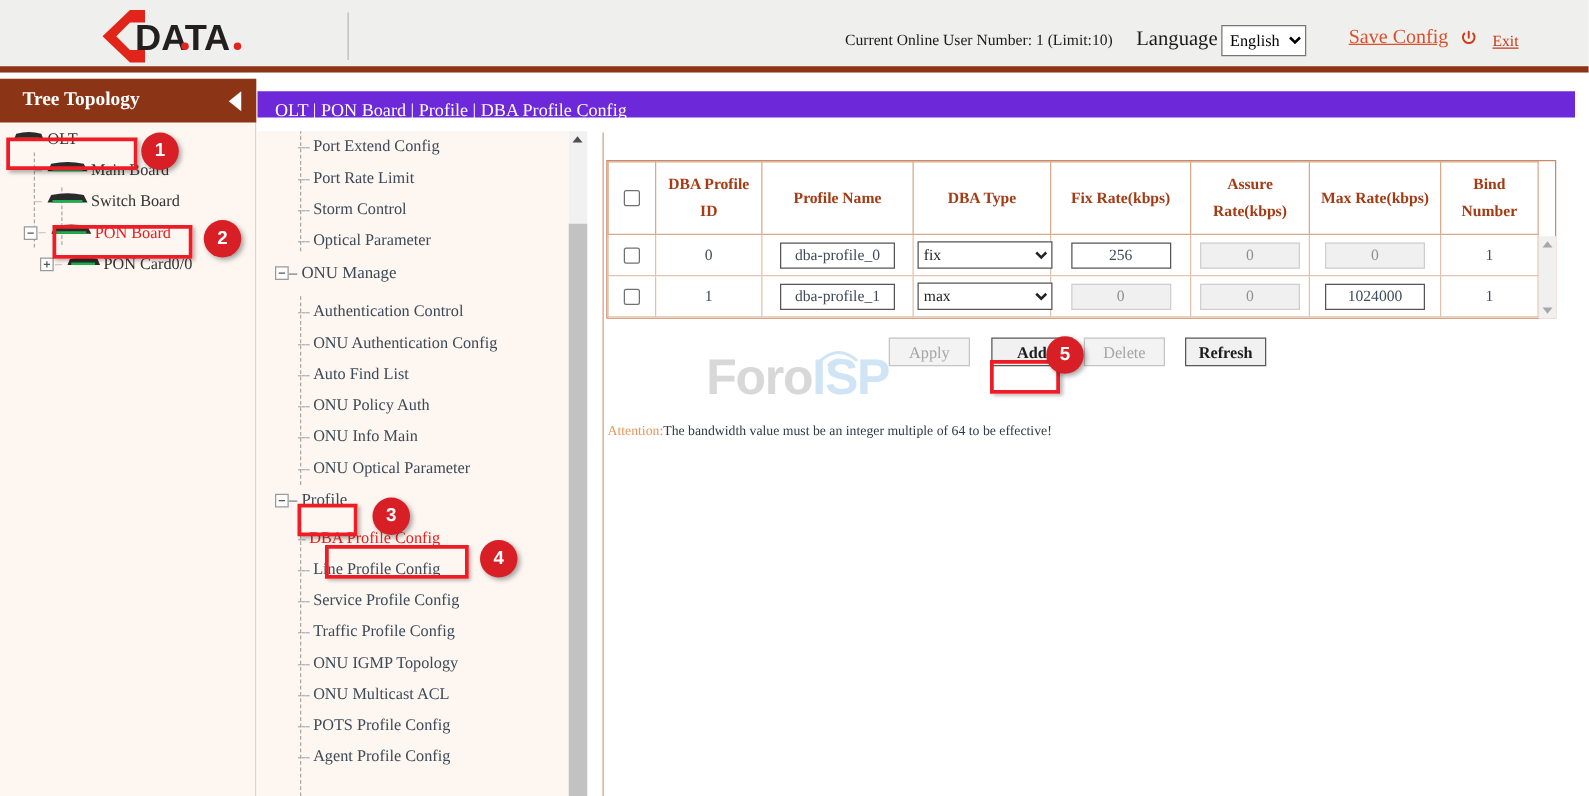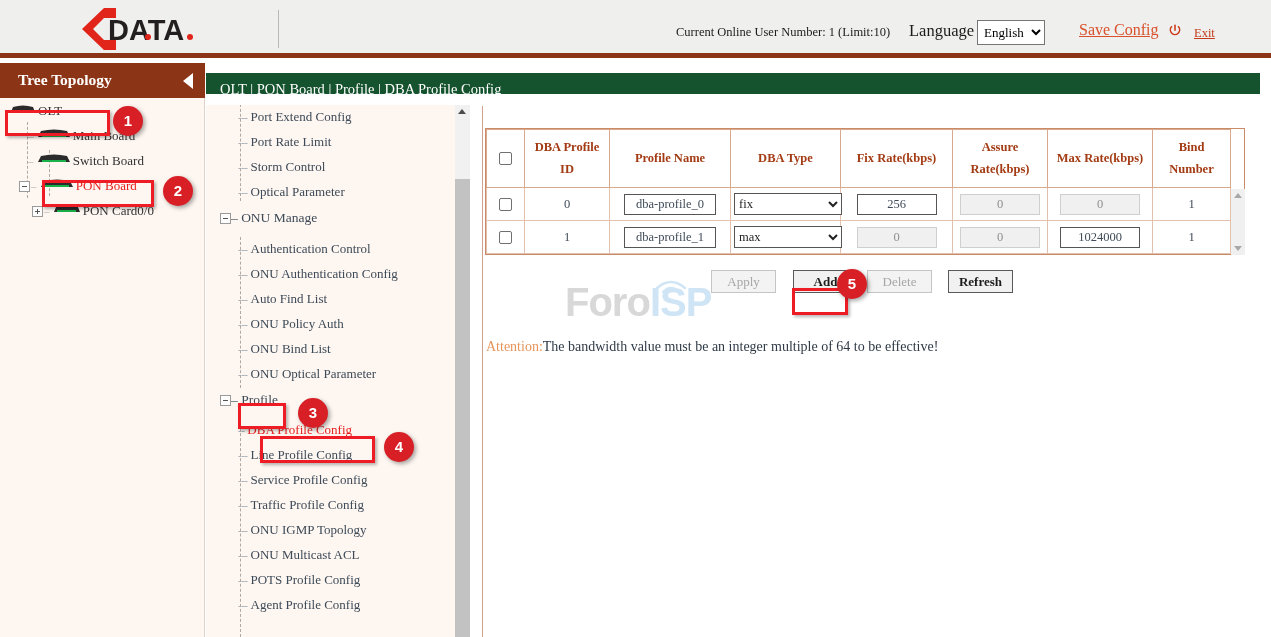--- a/index.html
+++ b/index.html
@@ -142,21 +142,21 @@
     background: #c2c2c2;
   }
   .nav-divider {
     position: absolute; left: 470px; top: 105px; width: 12px; height: 532px;
     background: #ffffff;
   }
 
   
   .breadcrumb-bar {
     position: absolute; left: 206px; top: 73px; width: 1054px; height: 21px;
-    background: #14532d; color: #ffffff;
+    background: #6d28d9; color: #ffffff;
   }
   .breadcrumb-bar .crumb {
     position: absolute; left: 14px; top: 8px;
     font-size: 14.5px;
   }
 
   
   .main-panel {
     position: absolute; left: 482px; top: 106px; width: 778px; height: 531px;
     background: #ffffff;
@@ -221,21 +221,21 @@
     position: absolute; height: 23px; width: 65px;
     font-family: "Liberation Serif", serif; font-size: 13px;
     border: 1px solid #8d8d8d; background: #f1f1f1; color: #1d1d1d;
     cursor: pointer; text-align: center; line-height: 21px;
   }
   .btn.disabled { color: #a6a6a6; border-color: #c5c5c5; background: #f3f3f3; cursor: default; }
   .btn.strong { font-weight: bold; border: 1px solid #595959; }
 
   .attention {
     position: absolute; left: 3px; top: 233px;
-    font-size: 14px; white-space: nowrap;
+    font-size: 11px; white-space: nowrap;
   }
   .attention .k { color: #e8945b; }
   .attention .v { color: #2f3a46; }
 
   
   .watermark {
     position: absolute; left: 82px; top: 174px;
     font-family: "Liberation Sans", sans-serif;
     font-weight: bold; font-size: 40px; letter-spacing: -1px;
     pointer-events: none; user-select: none;
@@ -393,21 +393,21 @@
     <div class="nav-item" style="padding-left:32px; padding-top:4px; height:25px;">
       <span class="twig">---</span><span>ONU Authentication Config</span>
     </div>
     <div class="nav-item" style="padding-left:32px; padding-top:4px; height:25px;">
       <span class="twig">---</span><span>Auto Find List</span>
     </div>
     <div class="nav-item" style="padding-left:32px; padding-top:4px; height:25px;">
       <span class="twig">---</span><span>ONU Policy Auth</span>
     </div>
     <div class="nav-item" style="padding-left:32px; padding-top:4px; height:25px;">
-      <span class="twig">---</span><span>ONU Bind List</span>
+      <span class="twig">---</span><span>ONU Info Main</span>
     </div>
     <div class="nav-item" style="padding-left:32px; padding-top:4px; height:25px;">
       <span class="twig">---</span><span>ONU Optical Parameter</span>
     </div>
 
     <div class="nav-group" style="padding-left:14px; padding-top:5px; height:31px;">
       <span class="expander"></span><span class="twig">–</span>
       <span>Profile</span>
     </div>
 

